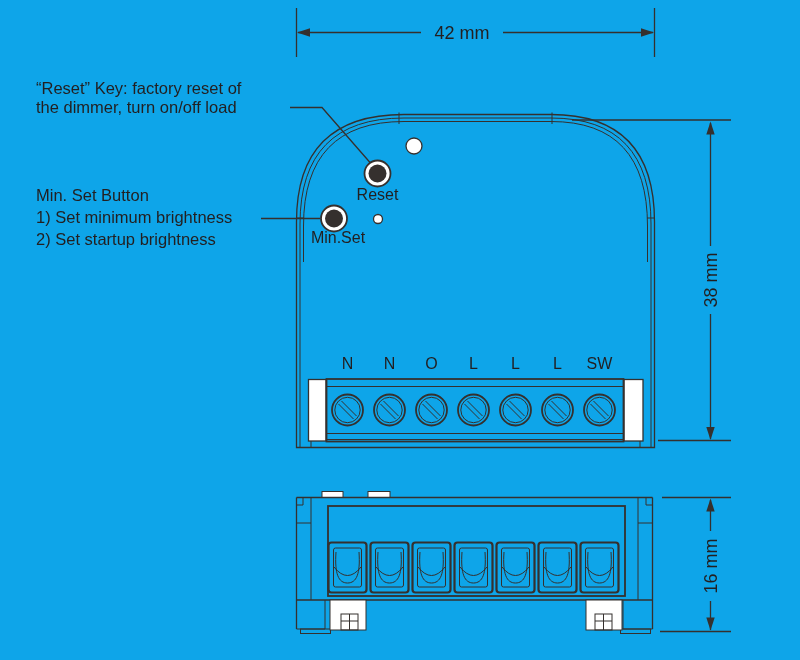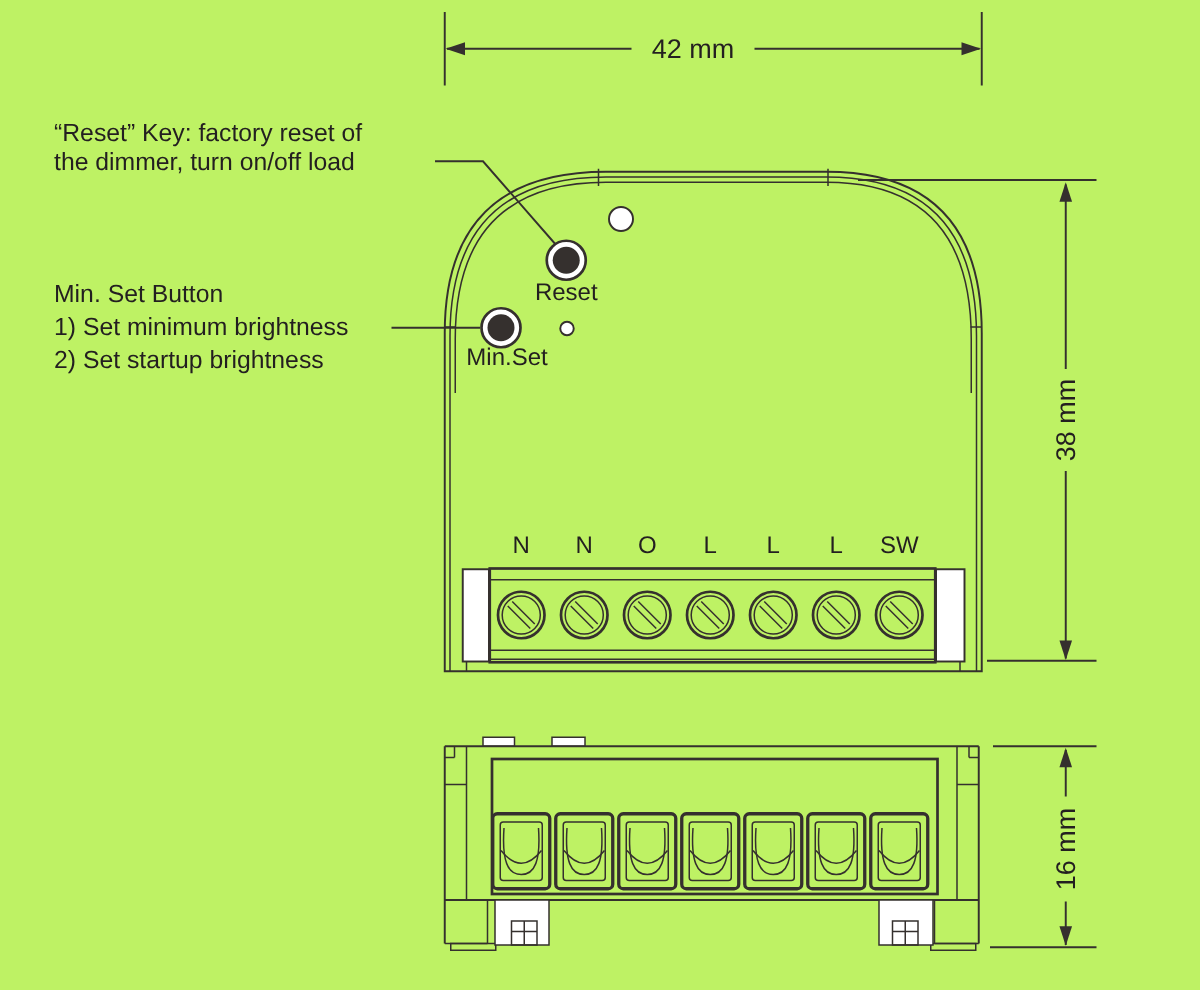--- a/index.html
+++ b/index.html
@@ -1,16 +1,16 @@
 <!DOCTYPE html>
 <html><head>
 <meta charset="utf-8">
 <style>
   html,body{margin:0;padding:0;background:#fff;}
-  .stage{position:relative;width:800px;height:660px;background:#bef264;overflow:hidden;
+  .stage{position:relative;width:800px;height:660px;background:#0ea5e9;overflow:hidden;
          font-family:"Liberation Sans",sans-serif;}
   svg{display:block;}
   .ln{stroke:#35302e;stroke-width:1.3;fill:none;stroke-linecap:butt;}
   .ln2{stroke:#35302e;stroke-width:1.8;fill:none;}
   .ln3{stroke:#35302e;stroke-width:2.2;fill:none;}
   .thin{stroke:#35302e;stroke-width:1;fill:none;}
   .fillink{fill:#35302e;stroke:none;}
   .whitefill{fill:#ffffff;}
   text{fill:#231f20;}
   .t-anno{font-size:16.5px;}

